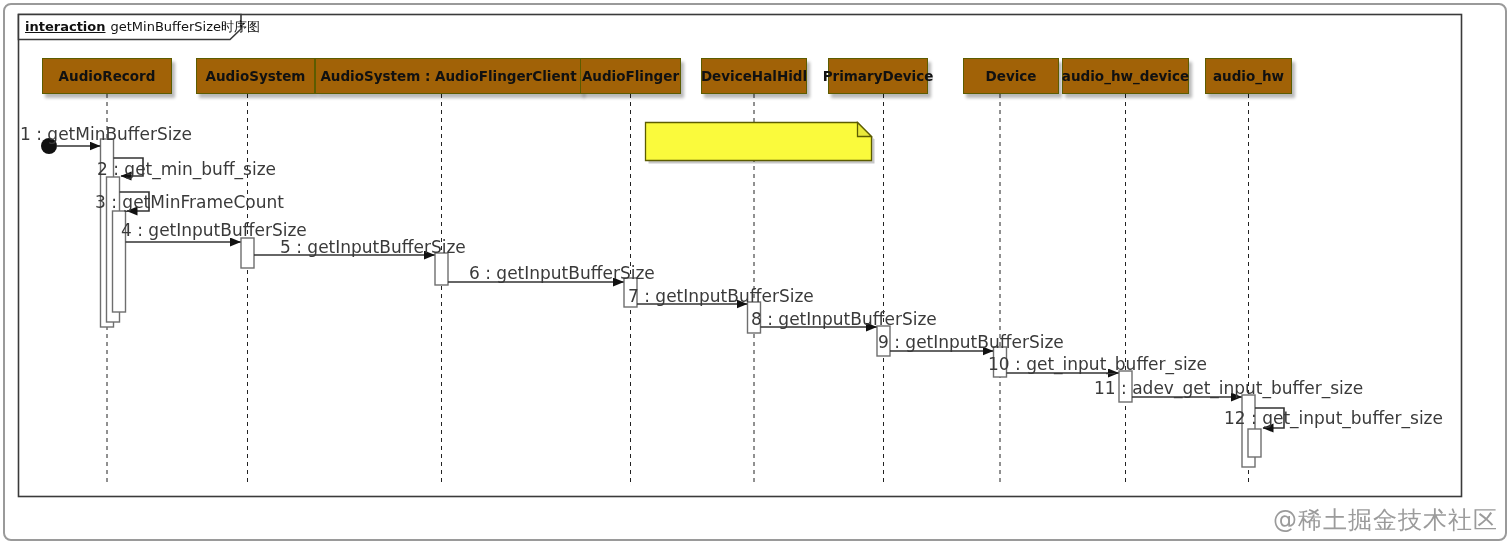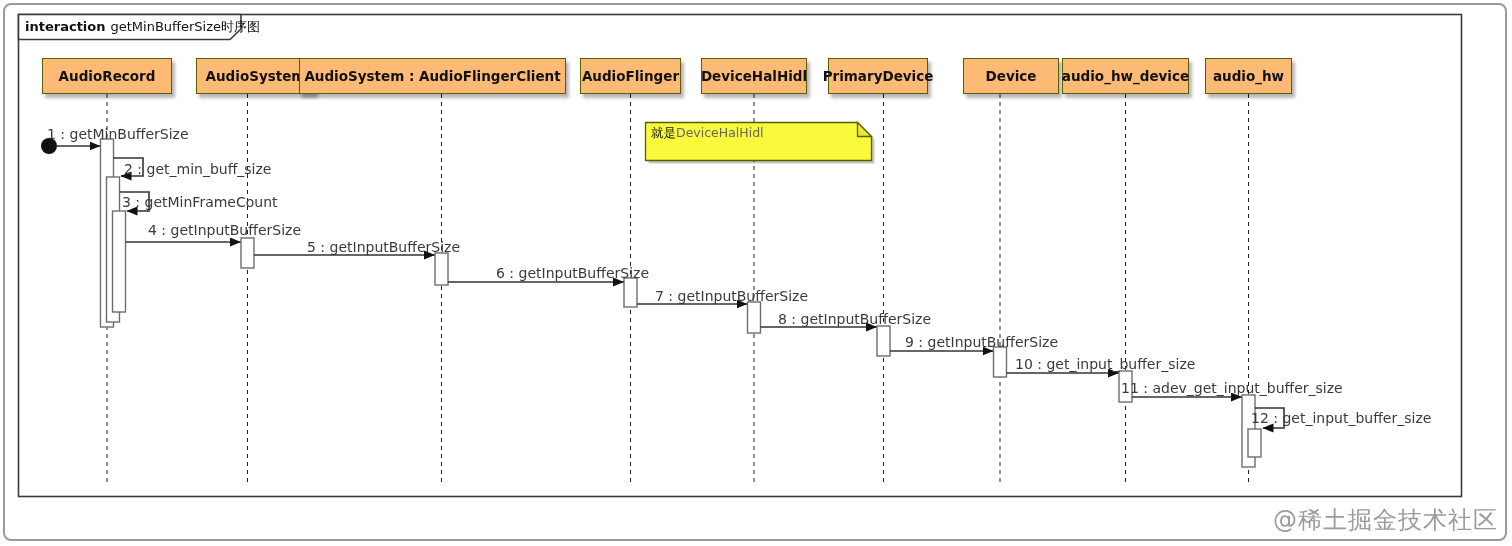--- a/index.html
+++ b/index.html
@@ -2,27 +2,27 @@
 <html><head>
 <meta charset="utf-8">
 <style>
   html,body{margin:0;padding:0;background:#ffffff;}
   body{width:1512px;height:546px;position:relative;overflow:hidden;
        font-family:"DejaVu Sans","Liberation Sans",sans-serif;}
   .outer-border{position:absolute;left:3px;top:3px;width:1504px;height:538px;
        border:2px solid #9a9a9a;border-radius:8px;box-sizing:border-box;}
   svg.layer{position:absolute;left:0;top:0;width:1512px;height:546px;}
   .llbox{position:absolute;top:58px;height:36px;box-sizing:border-box;
-       background:#fdba74;border:1.6px solid #5c5c00;
+       background:#a16207;border:1.6px solid #5c5c00;
        box-shadow:3px 4px 3px rgba(0,0,0,0.28);
        display:flex;align-items:center;justify-content:center;}
   .llbox span{font-weight:bold;font-size:13.5px;color:#111;white-space:nowrap;}
-  .msg{position:absolute;font-size:14px;color:#3a3a3a;white-space:nowrap;line-height:14px;margin-left:27px;}
+  .msg{position:absolute;font-size:17px;color:#3a3a3a;white-space:nowrap;line-height:14px;}
   .title-text{position:absolute;left:25px;top:18px;font-size:13px;color:#111;white-space:nowrap;}
-  .title-text .kw{font-weight:bold;margin-right:5px;}
+  .title-text .kw{font-weight:bold;margin-right:5px;text-decoration:underline;}
   .note-text{position:absolute;left:651px;top:125px;font-size:12.5px;line-height:15px;
        color:#111;white-space:nowrap;}
   .note-text .en{color:#666;}
   .watermark{position:absolute;right:14px;top:504px;font-size:24px;color:#9b9b9b;
        letter-spacing:1px;}
   .lifeline{stroke:#222;stroke-width:1;stroke-dasharray:4 4;}
   .act{fill:#ffffff;stroke:#6e6e6e;stroke-width:1.4;}
   .arrow{stroke:#333;stroke-width:1.6;fill:none;}
   .frame{fill:none;stroke:#3a3a3a;stroke-width:1.6;}
   .tab{fill:#ffffff;stroke:#3a3a3a;stroke-width:1.6;}
@@ -90,21 +90,21 @@
 <div class="title-text">
   <span class="kw">interaction</span><span>getMinBufferSize时序图</span>
 </div>
 
 <div class="llbox" style="left:42px;width:130px">
   <span>AudioRecord</span>
   </div>
 <div class="llbox" style="left:196px;width:119px">
   <span>AudioSystem</span>
   </div>
-<div class="llbox" style="left:299px;width:267px">
+<div class="llbox" style="left:315px;width:267px">
   <span>AudioSystem : AudioFlingerClient</span>
   </div>
 <div class="llbox" style="left:580px;width:101px">
   <span>AudioFlinger</span>
   </div>
 <div class="llbox" style="left:701px;width:106px">
   <span>DeviceHalHidl</span>
   </div>
 <div class="llbox" style="left:828px;width:100px">
   <span>PrimaryDevice</span>
@@ -126,16 +126,15 @@
 <div class="msg" style="left:280px;top:240px">5 : getInputBufferSize</div>
 <div class="msg" style="left:469px;top:266px">6 : getInputBufferSize</div>
 <div class="msg" style="left:628px;top:289px">7 : getInputBufferSize</div>
 <div class="msg" style="left:751px;top:312px">8 : getInputBufferSize</div>
 <div class="msg" style="left:878px;top:335px">9 : getInputBufferSize</div>
 <div class="msg" style="left:988px;top:357px">10 : get_input_buffer_size</div>
 <div class="msg" style="left:1094px;top:381px">11 : adev_get_input_buffer_size</div>
 <div class="msg" style="left:1224px;top:411px">12 : get_input_buffer_size</div>
 
 <div class="note-text">
-  <div><span>就是</span><span class="en">DeviceHalHidl</span></div>
 </div>
 
 <div class="watermark">@稀土掘金技术社区</div>
 
 </body></html>

